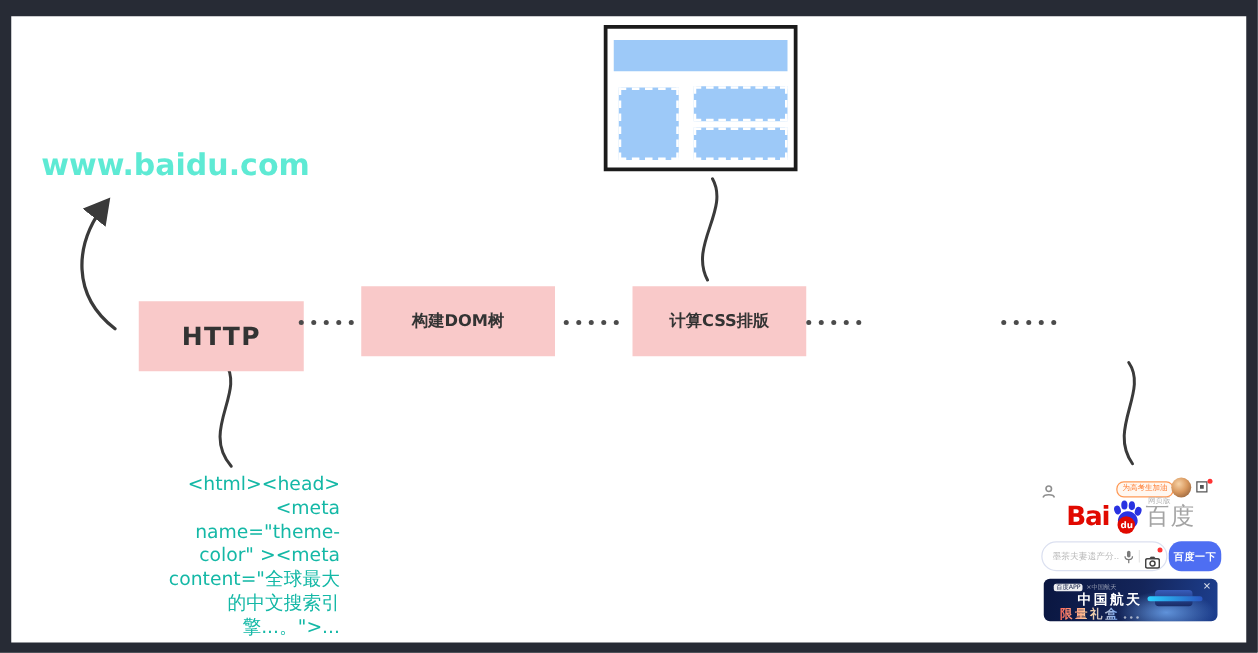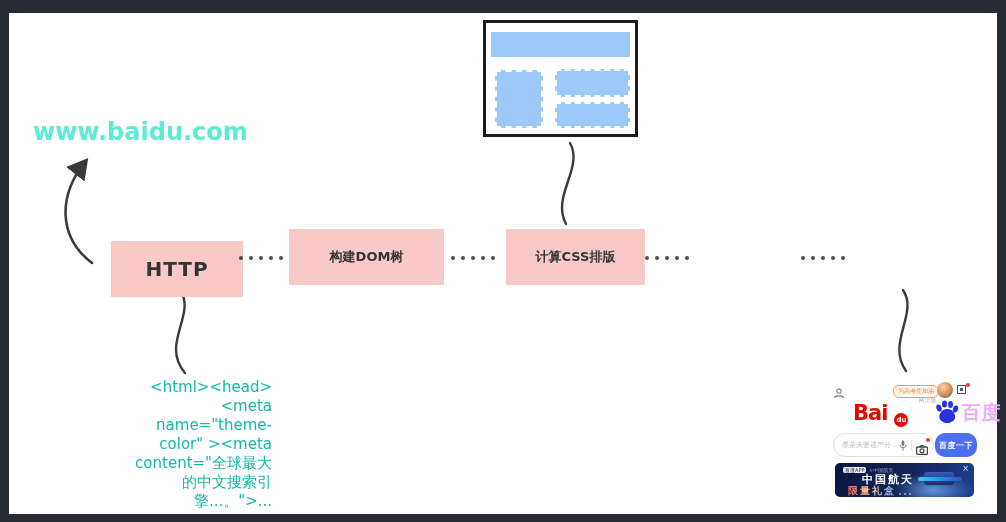--- a/index.html
+++ b/index.html
@@ -39,25 +39,25 @@
            border:1px solid #ff9a57;border-radius:6px;background:#fff7f0;color:#ff7a2e;font-size:6px;}
   .bp-avatar{position:absolute;left:937px;top:382px;width:16px;height:16px;border-radius:50%;
              background:radial-gradient(circle at 38% 32%,#f7d2a6 0%,#d9995f 45%,#7e4f2e 100%);}
   .bp-scan{position:absolute;left:957px;top:385px;width:11px;height:11px;}
   .bp-scan .grid{width:9px;height:9px;border:1.5px solid #555;box-sizing:border-box;
                  background:linear-gradient(#555,#555) 50% 50%/3px 3px no-repeat;}
   .bp-scan .dot,.bp-cam .dot{position:absolute;right:-2px;top:-2px;width:4px;height:4px;border-radius:50%;background:#f33;}
 
   .bp-logo{position:absolute;left:853px;top:398px;height:30px;display:flex;align-items:center;}
   .bp-logo .bai{font-size:21px;font-weight:800;color:#e10900;letter-spacing:-1px;}
-  .bp-logo .pawwrap{position:relative;width:27px;height:28px;margin:0 1px;padding-left:45px;}
+  .bp-logo .pawwrap{position:relative;width:27px;height:28px;margin:0 1px;}
   .bp-logo .du{position:absolute;left:6px;bottom:0px;width:14px;height:14px;border-radius:50%;
                background:#e10900;color:#fff;font-size:7px;font-weight:bold;display:flex;
                align-items:center;justify-content:center;}
-  .bp-logo .cn{font-size:19px;font-weight:700;color:#f0abfc;letter-spacing:1px;}
+  .bp-logo .cn{font-size:19px;font-weight:400;color:#a3a3a3;letter-spacing:1px;}
   .bp-logo .variant{position:absolute;left:30px;top:-3px;font-size:6px;color:#b5b5b5;white-space:nowrap;}
 
   .bp-input{position:absolute;left:833px;top:433px;width:101px;height:24px;box-sizing:border-box;
             border:1.5px solid #dbe0f0;border-radius:12px;background:#fff;display:flex;
             align-items:center;padding:0 5px 0 8px;gap:4px;}
   .bp-input .ph{flex:1;font-size:7px;color:#b9b9b9;white-space:nowrap;overflow:hidden;}
   .bp-input .sep{width:1px;height:10px;background:#e6e6e6;}
   .bp-cam{position:relative;width:12px;height:10px;}
   .bp-btn{position:absolute;left:935px;top:433px;width:42px;height:24px;border-radius:10px;
           background:#4e6ef2;color:#fff;font-size:8px;font-weight:bold;display:flex;

